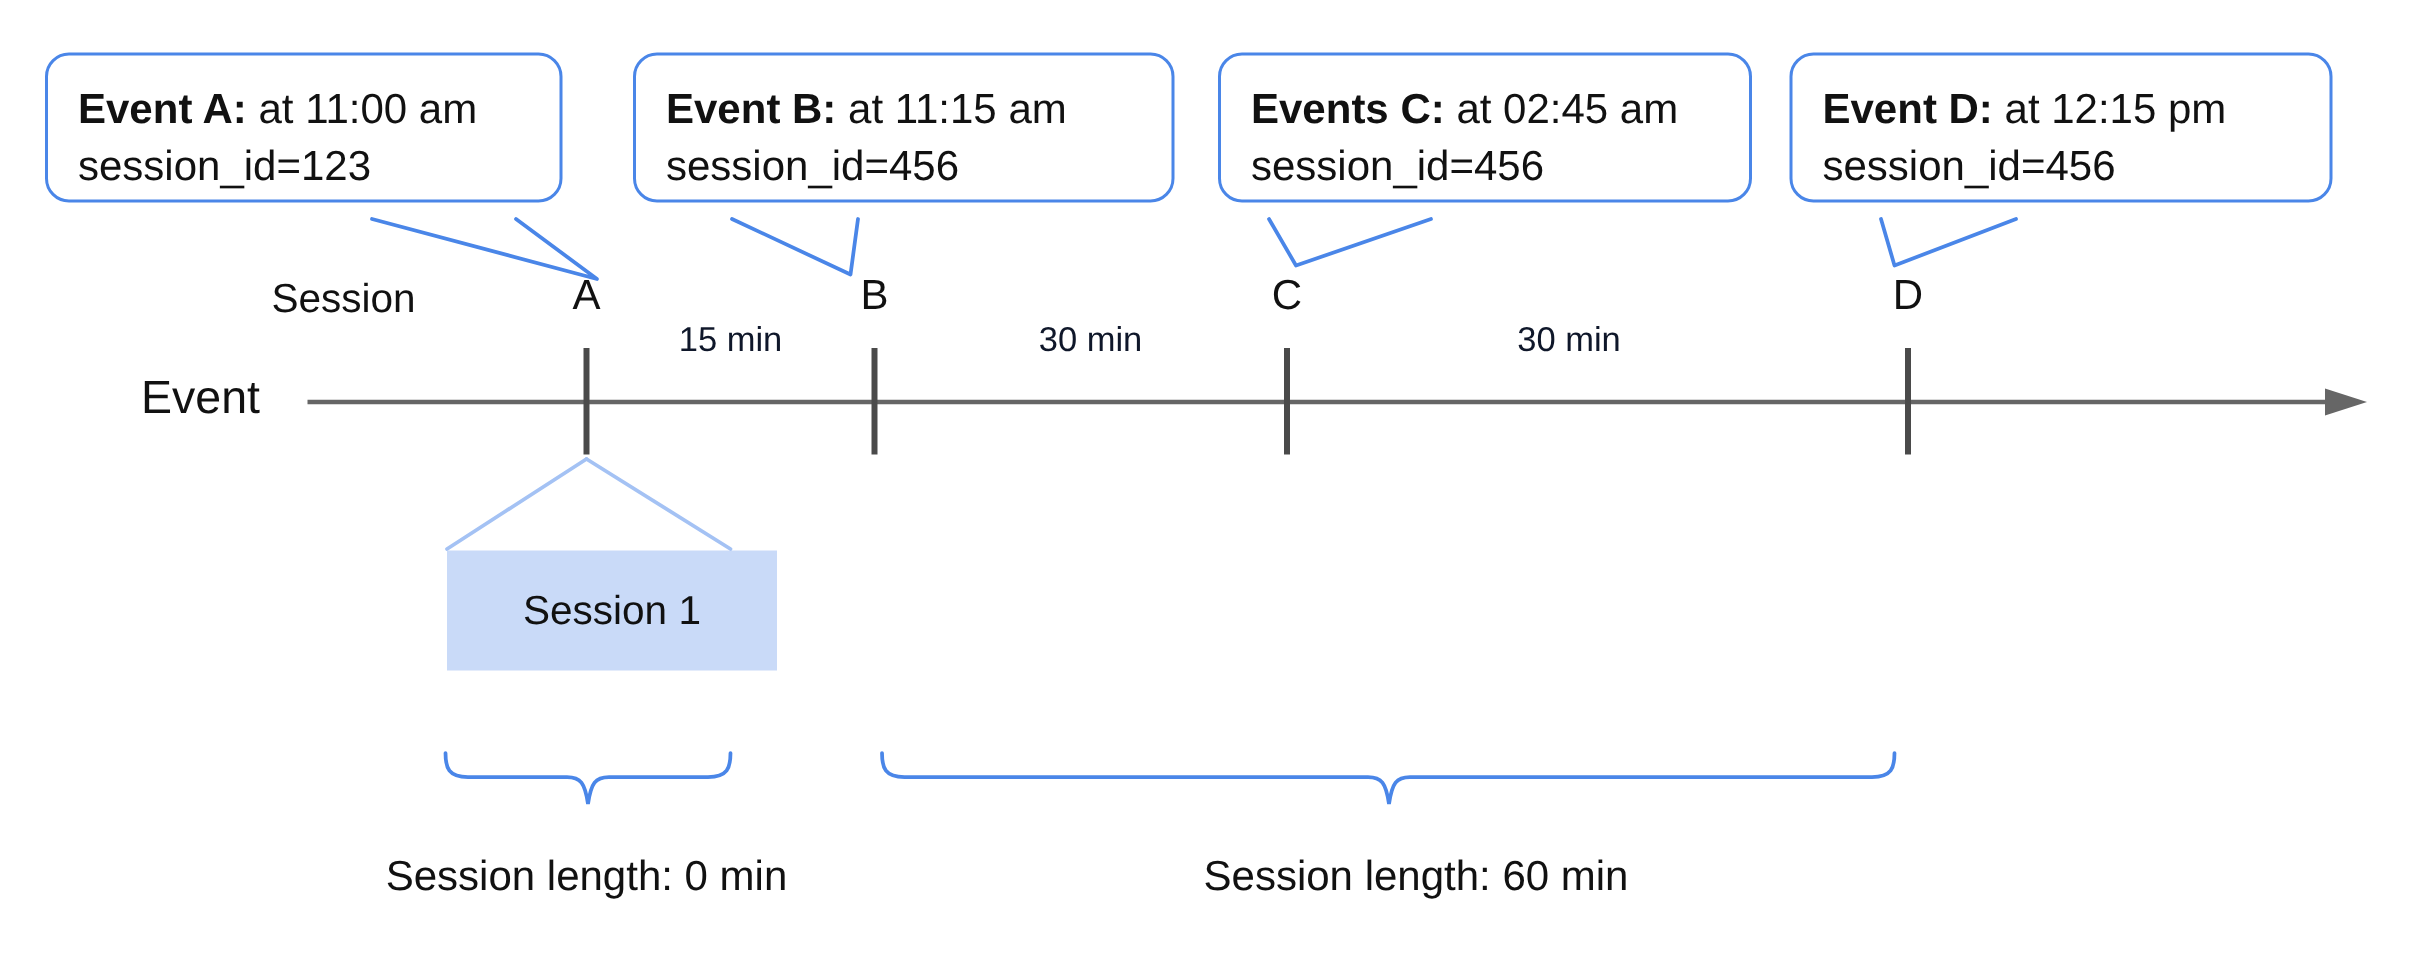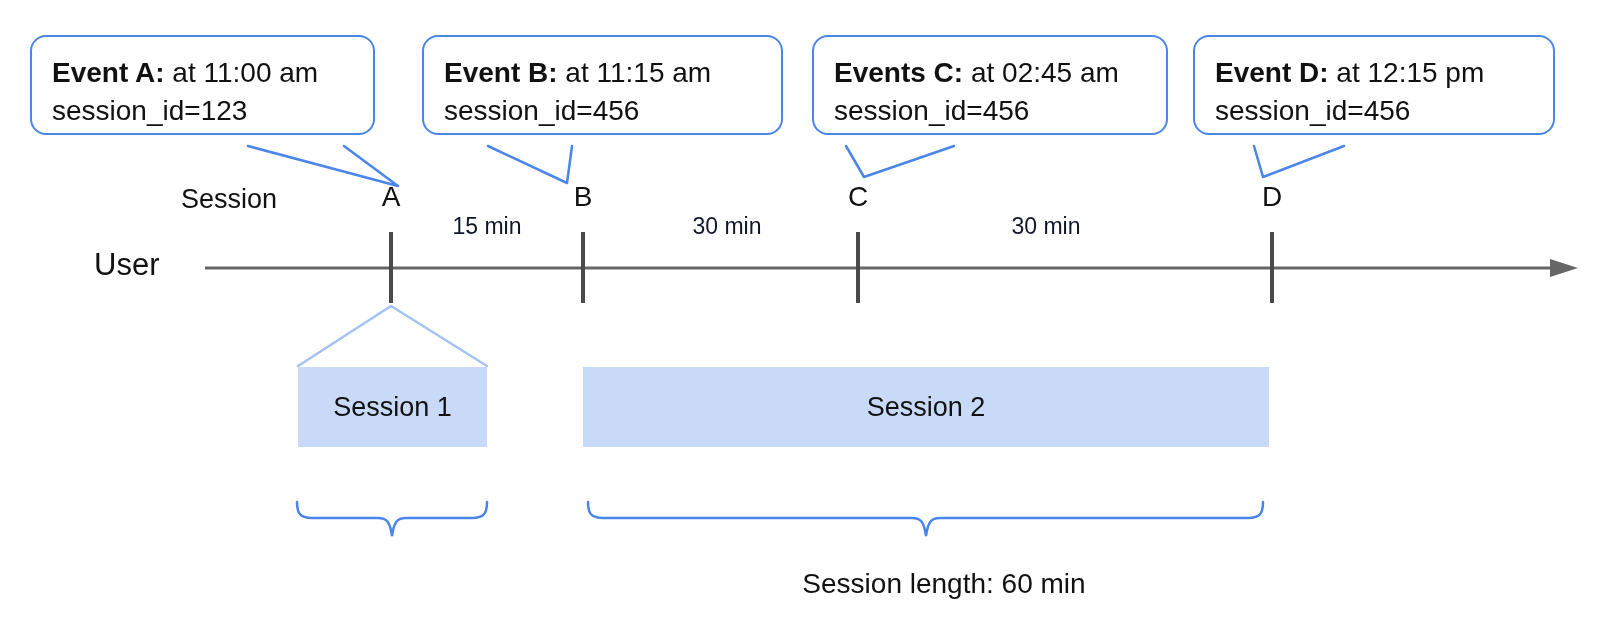--- a/index.html
+++ b/index.html
@@ -101,38 +101,36 @@
     <div><b>Events C:</b> <span>at 02:45 am</span></div>
     <div>session_id=456</div>
   </div>
 
   <div class="bubble" style="left:1193px; width:362px;">
     <div><b>Event D:</b> <span>at 12:15 pm</span></div>
     <div>session_id=456</div>
   </div>
 
   <div class="events-label">Session</div>
-  <div class="user-label">User</div>
+  <div class="user-label">Event</div>
 
   <div class="marker-letter" style="left:391px;">A</div>
   <div class="marker-letter" style="left:583px;">B</div>
   <div class="marker-letter" style="left:858px;">C</div>
   <div class="marker-letter" style="left:1272px;">D</div>
 
   <div class="interval-label" style="left:487px;">15 min</div>
   <div class="interval-label" style="left:727px;">30 min</div>
   <div class="interval-label" style="left:1046px;">30 min</div>
 
-  <div class="session-box" style="left:298px; width:189px;justify-content:center;">
+  <div class="session-box" style="left:298px; width:220px;justify-content:center;">
     <span>Session 1</span>
   </div>
-  <div class="session-box" style="left:583px; width:686px;">
-    <span>Session 2</span>
-  </div>
 
+  <div class="session-length" style="left:391px;">Session length: 0 min</div>
   <div class="session-length" style="left:944px;">Session length: 60 min</div>
 
   <svg class="overlay" width="1614" height="642" viewBox="0 0 1614 642">
 
     <g>
       <line class="axis-line" x1="205" y1="268" x2="1552" y2="268"></line>
       <polygon class="axis-head" points="1550,259 1578,268 1550,277"></polygon>
     </g>
 
     <line class="tick" x1="391" y1="232" x2="391" y2="303"></line>

